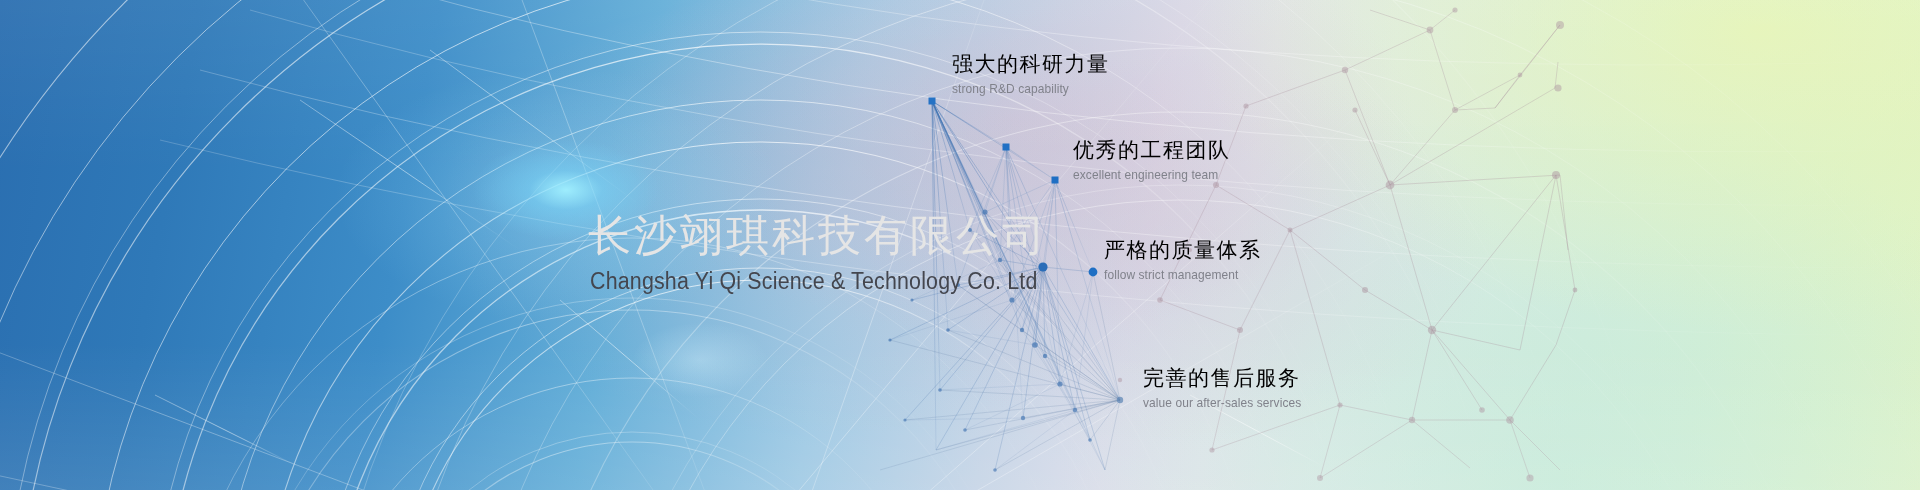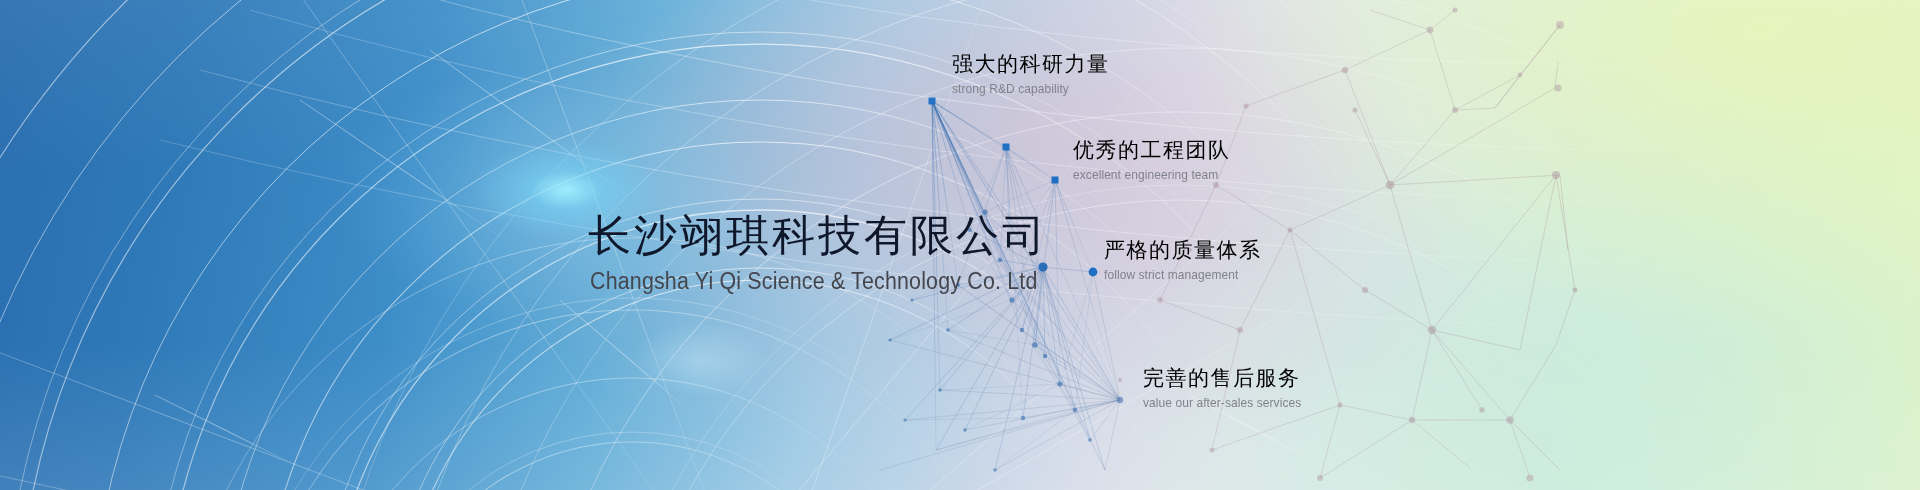--- a/index.html
+++ b/index.html
@@ -65,21 +65,21 @@
   
   #title-block{
     position:absolute;
     left:588px; top:212px;
     white-space:nowrap;
   }
   #title-cn{
     font-family:"Liberation Serif","DejaVu Serif",serif;
     font-size:43px;
     letter-spacing:3px;
-    color:#0f172a;
+    color:#e5e5e5;
     line-height:1.1;
     margin:0;
     font-weight:400;
   }
   #title-en{
     font-family:"Liberation Sans",sans-serif;
     font-size:23px;
     letter-spacing:.2px;
     color:#44464e;
     margin:9px 0 0 2px;

